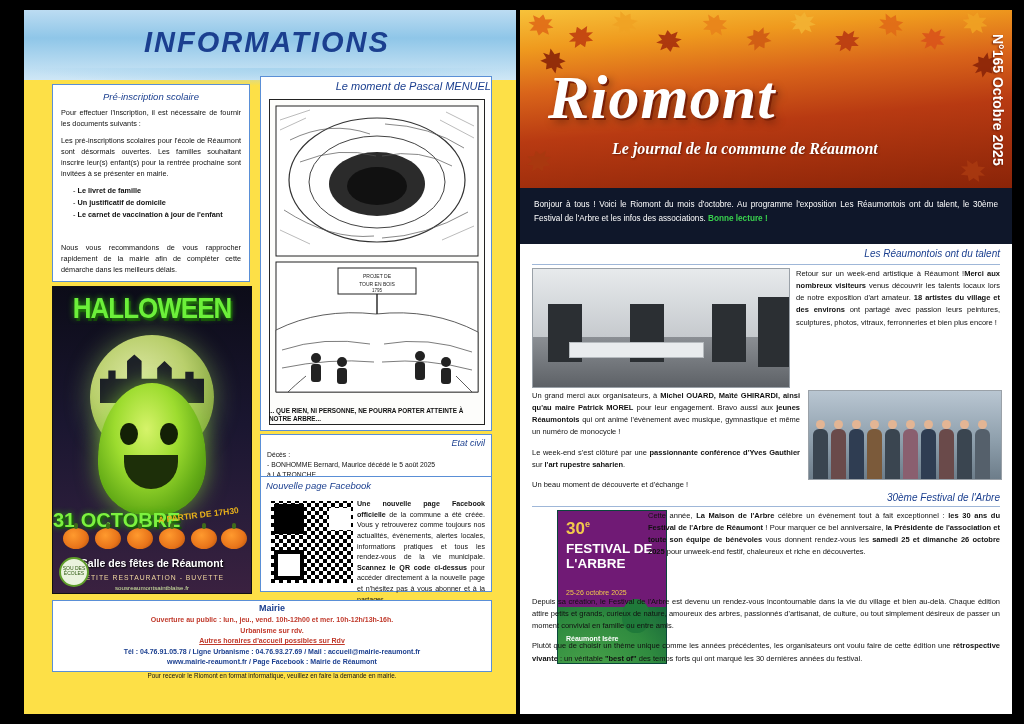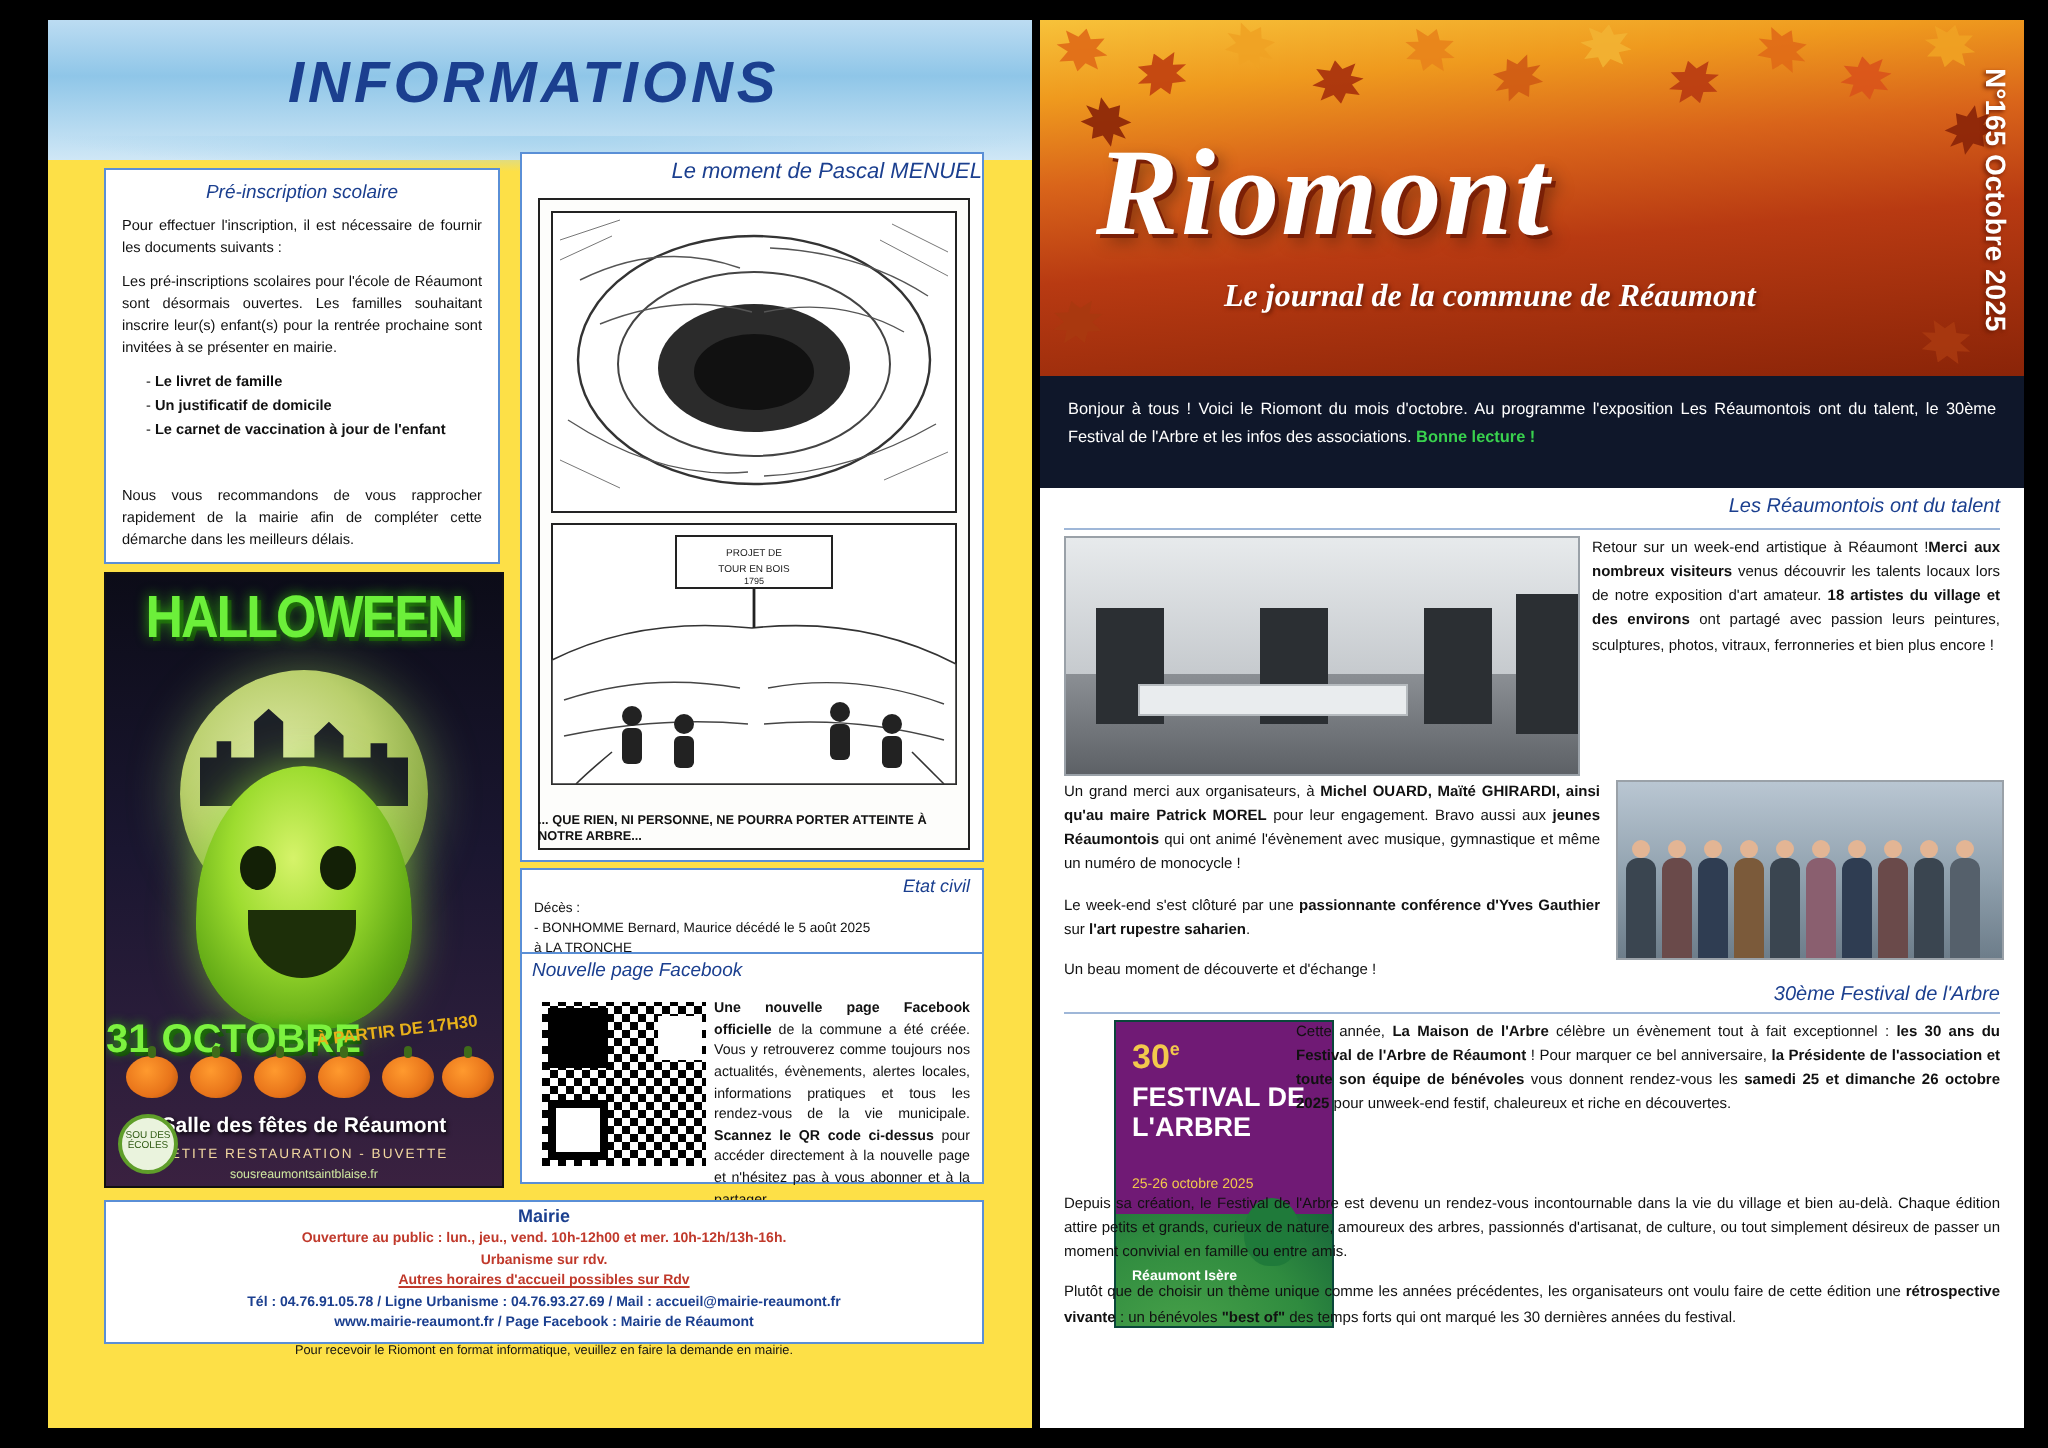--- a/index.html
+++ b/index.html
@@ -762,18 +762,18 @@
 
     <div class="fest-text">
       <p>
         <span>Cette année, </span><span class="bold">La Maison de l'Arbre</span><span> célèbre un évènement tout à fait exceptionnel : </span><span class="bold">les 30 ans du Festival de l'Arbre de Réaumont</span><span> ! Pour marquer ce bel anniversaire, </span><span class="bold">la Présidente de l'association et toute son équipe de bénévoles</span><span> vous donnent rendez-vous les </span><span class="bold">samedi 25 et dimanche 26 octobre 2025</span><span> pour unweek-end festif, chaleureux et riche en découvertes.</span>
       </p>
     </div>
 
     <div class="fest-text-bottom">
       <p>Depuis sa création, le Festival de l'Arbre est devenu un rendez-vous incontournable dans la vie du village et bien au-delà. Chaque édition attire petits et grands, curieux de nature, amoureux des arbres, passionnés d'artisanat, de culture, ou tout simplement désireux de passer un moment convivial en famille ou entre amis.</p>
       <p>
-        <span>Plutôt que de choisir un thème unique comme les années précédentes, les organisateurs ont voulu faire de cette édition une </span><span class="bold">rétrospective vivante</span><span> : un bénévoles </span><span class="bold">"best of"</span><span> des temps forts qui ont marqué les 30 dernières années du festival.</span>
+        <span>Plutôt que de choisir un thème unique comme les années précédentes, les organisateurs ont voulu faire de cette édition une </span><span class="bold">rétrospective vivante</span><span> : un véritable </span><span class="bold">"best of"</span><span> des temps forts qui ont marqué les 30 dernières années du festival.</span>
       </p>
     </div>
   </div>
 
 </div>
 
 </body></html>

